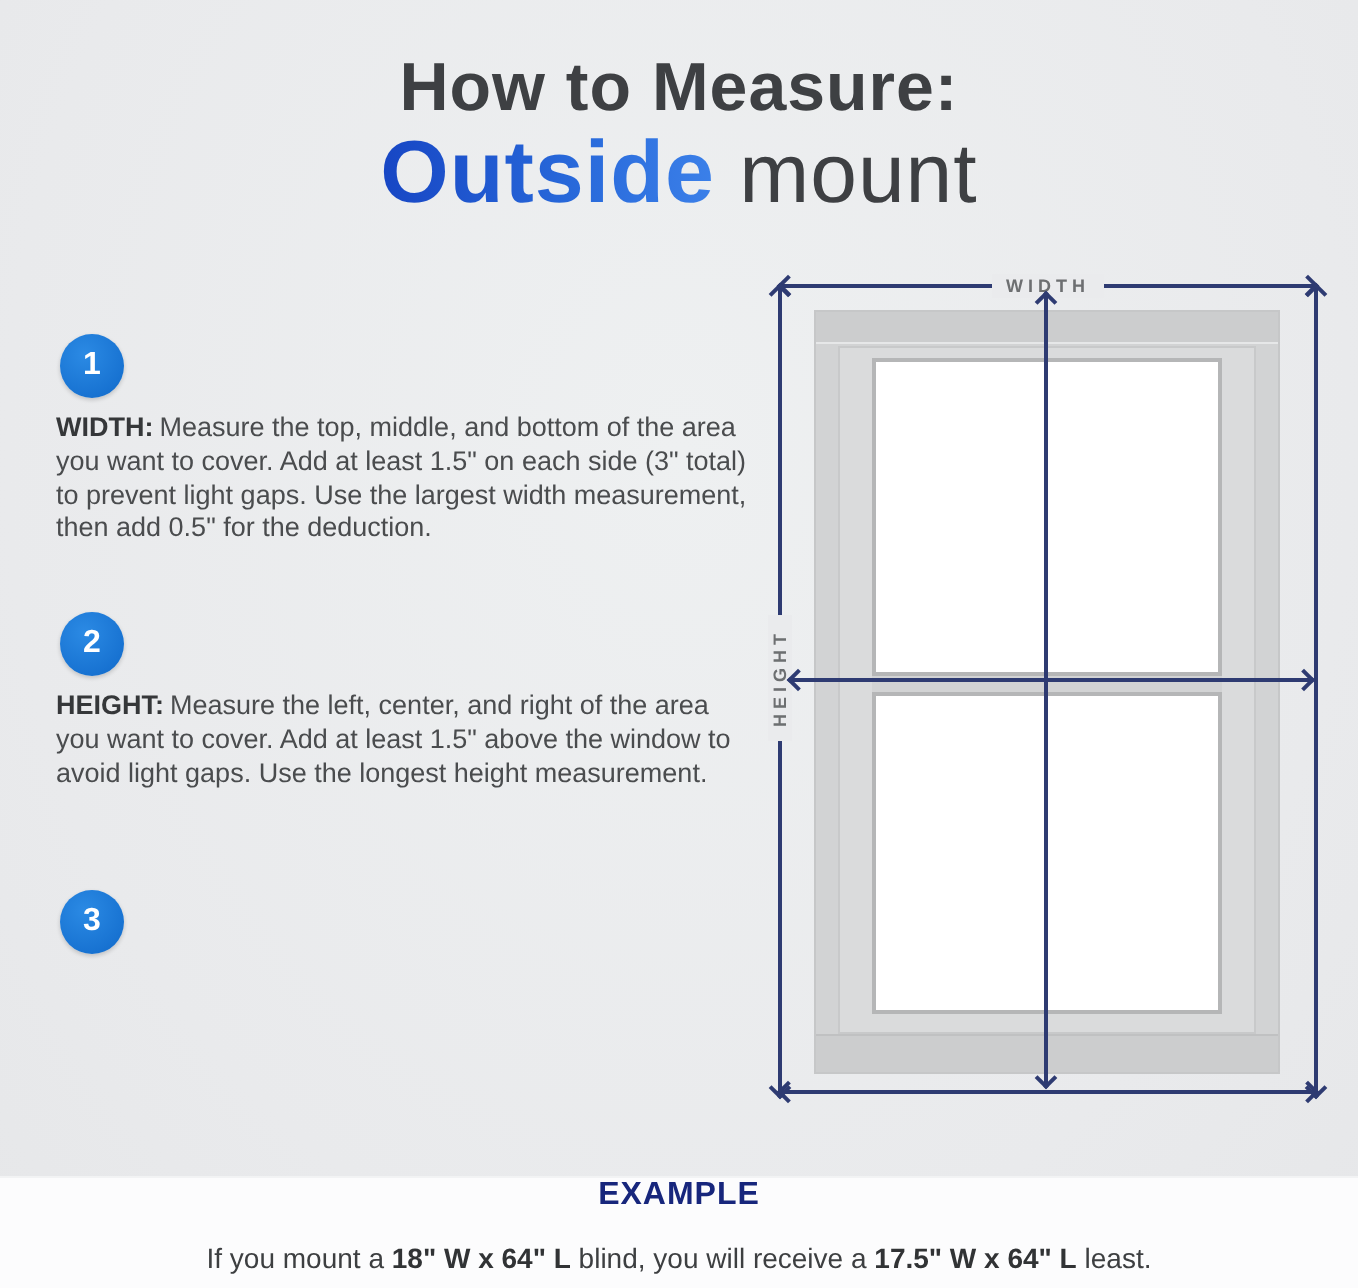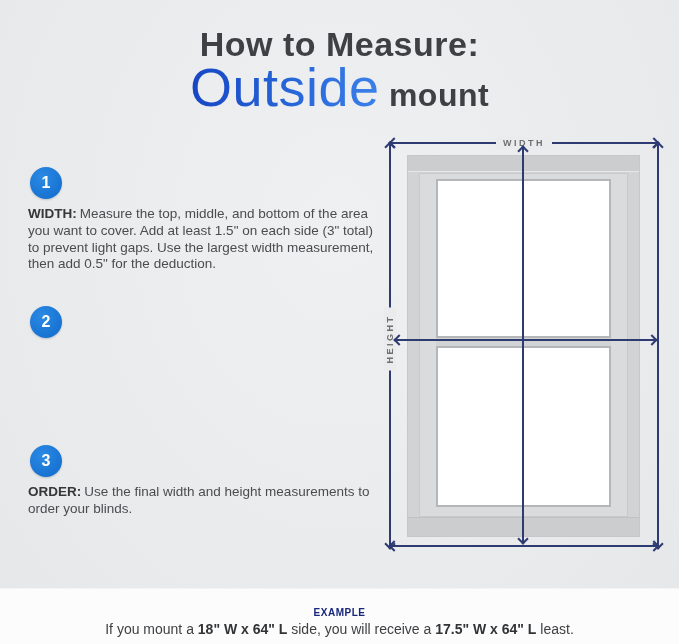--- a/index.html
+++ b/index.html
@@ -7,27 +7,27 @@
   .canvas {
     position:relative; width:679px; height:644px; overflow:hidden;
     background: radial-gradient(ellipse at 50% 35%, #eef0f1 0%, #e9eaec 70%, #e6e7e9 100%);
   }
 
   
   .title { position:absolute; top:26px; left:0; width:100%; text-align:center; }
   .title-line1 { font-size:34px; font-weight:700; color:#3e4043; line-height:37px; letter-spacing:0.5px; }
   .title-line2 { line-height:46px; margin-top:1px; }
   .title-highlight {
-    font-size:54px; font-weight:400; letter-spacing:0.5px; color:#1d55cf;
+    font-size:44px; font-weight:700; letter-spacing:0.5px; color:#1d55cf;
     background:linear-gradient(90deg,#1746c4 0%, #2767d9 55%, #3b80e9 100%);
   }
   @supports (-webkit-background-clip: text) {
     .title-highlight { -webkit-background-clip:text; background-clip:text; -webkit-text-fill-color:transparent; color:transparent; }
   }
-  .title-suffix { font-size:32px; font-weight:700; color:#3e4043; letter-spacing:0.5px; }
+  .title-suffix { font-size:42px; font-weight:400; color:#3e4043; letter-spacing:0.5px; }
 
   
   .step { position:absolute; left:28px; width:346px; }
   .step-1 { top:167px; } .step-2 { top:306px; } .step-3 { top:445px; }
   .step-num {
     width:32px; height:32px; border-radius:50%;
     background:radial-gradient(circle at 38% 32%, #2b8ae4 0%, #1873d2 70%, #1167c4 100%);
     color:#ffffff; font-size:16px; font-weight:700;
     display:flex; align-items:center; justify-content:center;
     box-shadow:0 1px 2px rgba(0,0,0,0.18); margin-left:2px;
@@ -79,21 +79,21 @@
   .width-label  { left:50%; top:50%; transform:translate(-50%,-50%); }
   .height-label { left:50%; top:195px; transform:translate(-50%,-50%) rotate(-90deg); }
 
   
   .example {
     position:absolute; left:0; bottom:0; width:100%; height:56px;
     background:#fcfcfd; border-top:1px solid #f2f3f4;
     display:flex; flex-direction:column; align-items:center; justify-content:flex-end;
     padding-bottom:7px; text-align:center;
   }
-  .example-heading { font-size:10px; font-weight:700; color:#17267c; letter-spacing:0.5px; margin-bottom:3px; }
+  .example-heading { font-size:16px; font-weight:700; color:#17267c; letter-spacing:0.5px; margin-bottom:14px; }
   .example-line { font-size:14px; color:#3d3f41; }
   .example-line strong { font-weight:700; color:#313335; }
 </style>
 </head>
 <body>
 
 <div class="canvas">
 
   <header class="title">
     <div class="title-line1">How to Measure:</div>
@@ -102,25 +102,25 @@
     </div>
   </header>
 
   <div class="step step-1">
     <div class="step-num">1</div>
     <p class="step-text"><strong class="step-label">WIDTH:</strong><span>Measure the top, middle, and bottom of the area you want to cover. Add at least 1.5" on each side (3" total) to prevent light gaps. Use the largest width measurement, then add 0.5" for the deduction.</span></p>
   </div>
 
   <div class="step step-2">
     <div class="step-num">2</div>
+    <p class="step-text"><strong class="step-label">HEIGHT:</strong><span>Measure the left, center, and right of the area you want to cover. Add at least 1.5" above the window to avoid light gaps. Use the longest height measurement.</span></p>
   </div>
 
   <div class="step step-3">
     <div class="step-num">3</div>
-    <p class="step-text"><strong class="step-label">ORDER:</strong><span>Use the final width and height measurements to order your blinds.</span></p>
   </div>
 
   <div class="diagram">
 
     <div class="win-frame">
       <div class="win-top-band"></div>
       <div class="win-sill"></div>
       <div class="win-sash">
         <div class="win-pane win-pane-upper"></div>
         <div class="win-rail"></div>
@@ -157,16 +157,16 @@
 
     <div class="arrow arrow-h arrow-middle-h">
       <span class="chev chev-left"></span>
       <span class="chev chev-right"></span>
     </div>
 
   </div>
 
   <footer class="example">
     <div class="example-heading">EXAMPLE</div>
-    <p class="example-line"><span>If you mount a </span><strong>18" W x 64" L</strong><span> side, you will receive a </span><strong>17.5" W x 64" L</strong><span> least.</span></p>
+    <p class="example-line"><span>If you mount a </span><strong>18" W x 64" L</strong><span> blind, you will receive a </span><strong>17.5" W x 64" L</strong><span> least.</span></p>
   </footer>
 
 </div>
 
 </body></html>

